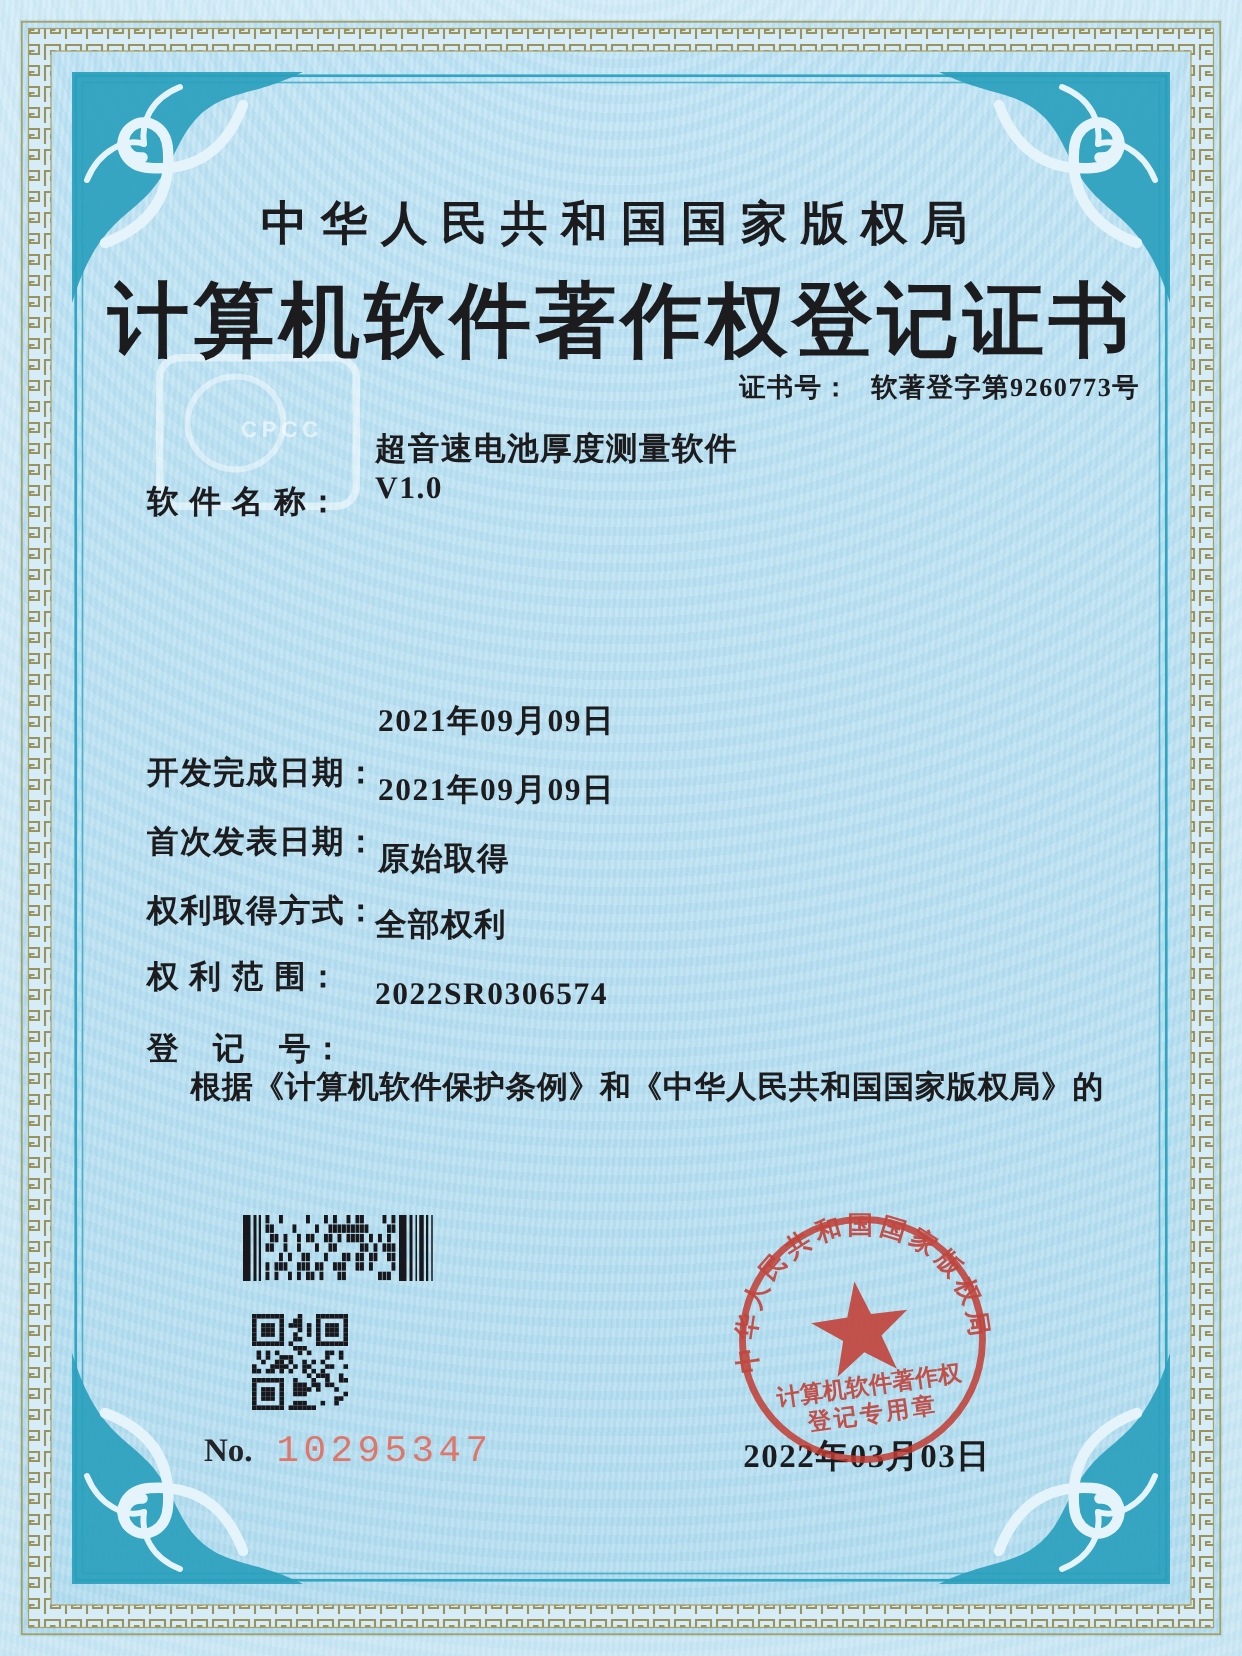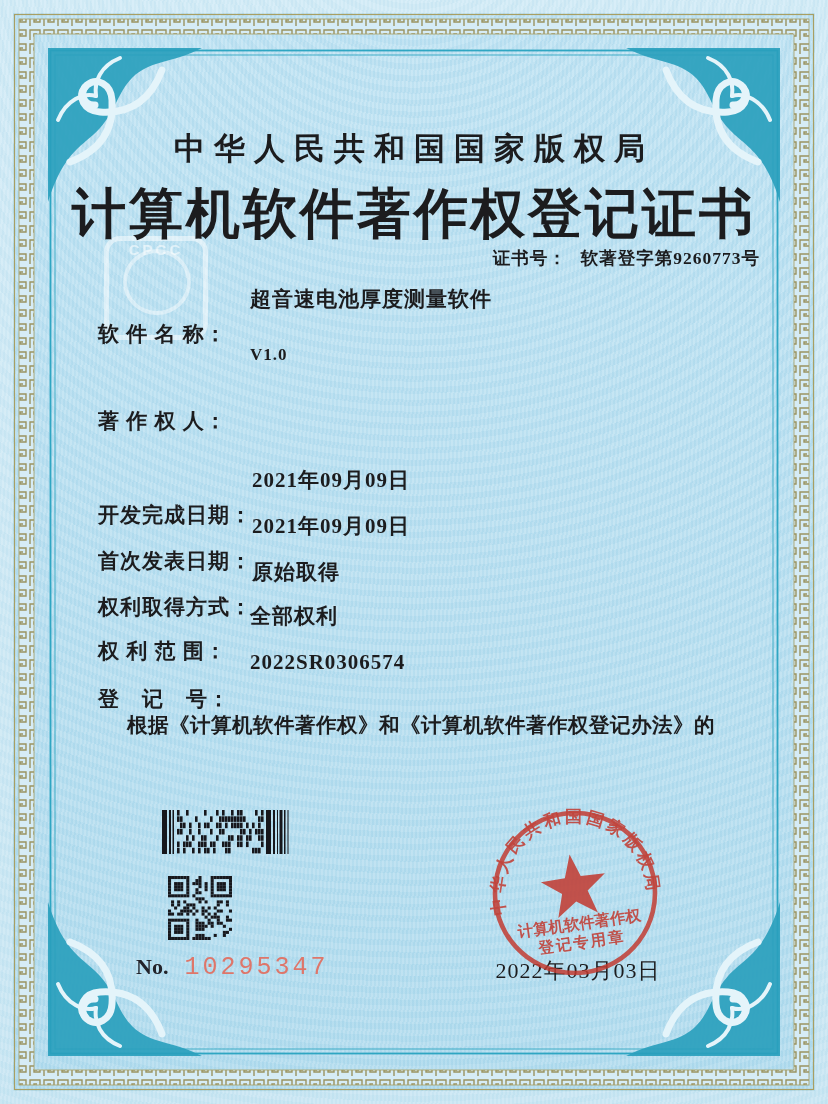--- a/index.html
+++ b/index.html
@@ -14,37 +14,37 @@
   }
   .frame-svg{position:absolute;inset:0;pointer-events:none;}
   .abs{position:absolute;}
   .authority{top:128px;left:0;width:828px;text-align:center;font-size:31px;font-weight:700;letter-spacing:9px;}
   .cert-title{top:178px;left:0;width:828px;text-align:center;font-size:54px;font-weight:700;letter-spacing:3px;}
   .certno{top:246px;left:0;width:760px;text-align:right;font-size:17.5px;font-weight:700;letter-spacing:1px;}
   .certno .v{margin-left:14px;}
   .field-row{left:98px;display:flex;font-size:21px;white-space:nowrap;}
   .flabel{min-width:152px;font-weight:700;letter-spacing:1px;margin-top:35px;}
   .fvalue{font-weight:600;letter-spacing:1px;}
-  .v2{left:250px;font-size:17px;font-weight:600;letter-spacing:1px;margin-top:32px;}
+  .v2{left:250px;font-size:21px;font-weight:600;letter-spacing:1px;}
   .statement{left:86px;top:702px;width:668px;font-size:20.5px;line-height:46px;font-weight:600;letter-spacing:0.5px;}
   .statement .l1{text-indent:2em;}
   .wm-logo{left:104px;top:236px;width:94px;height:94px;border:5px solid rgba(255,255,255,0.5);
-    border-radius:16px;z-index:0;display:flex;align-items:flex-start;justify-content:center;}
+    border-radius:16px;z-index:0;display:flex;align-items:center;justify-content:center;padding-left:32px;}
   .wm-logo .ball{position:absolute;top:8px;left:14px;width:60px;height:58px;border:4px solid rgba(255,255,255,0.45);border-radius:50%;}
   .wm-text{font-family:"Liberation Sans",sans-serif;font-size:15px;font-weight:700;letter-spacing:3px;
     color:rgba(255,255,255,0.55);margin-bottom:4px;}
   .content{position:relative;z-index:2;}
   #barcode{left:162px;top:810px;width:128px;height:44px;}
   #qr{left:168px;top:876px;width:64px;height:64px;}
   .serial{left:136px;top:953px;font-size:22px;display:flex;align-items:baseline;}
   .serial .no{font-weight:700;color:#23232a;text-align:right;}
   .serial .num{margin-left:16px;font-family:"Liberation Mono","DejaVu Sans Mono",monospace;
     font-size:25px;color:#de766a;letter-spacing:3px;}
   .seal-svg{left:480px;top:798px;width:190px;height:190px;transform:rotate(-8deg);opacity:0.93;z-index:3;}
-  .issue-date{left:468px;top:956px;width:220px;text-align:center;font-size:22px;font-weight:400;letter-spacing:1px;z-index:2;}
+  .issue-date{left:468px;top:956px;width:220px;text-align:center;font-size:22px;font-weight:700;letter-spacing:1px;z-index:2;}
 </style>
 </head>
 <body>
 
 <div class="page">
 
   <svg class="frame-svg" width="828" height="1104" viewBox="0 0 828 1104">
     <defs>
       <pattern id="meander" width="14" height="14" patternUnits="userSpaceOnUse">
         <rect width="14" height="14" fill="#d6ecf6"></rect>
@@ -90,21 +90,20 @@
       <span>证书号：</span><span class="v">软著登字第9260773号</span>
     </div>
 
     <div class="abs field-row" style="top:285px">
       <span class="flabel">软 件 名 称：</span>
       <span class="fvalue">超音速电池厚度测量软件</span>
     </div>
     <div class="abs v2" style="top:313px">V1.0</div>
 
     <div class="abs field-row" style="top:372px">
-      <span class="flabel">著 作 权 人：</span>
     </div>
 
     <div class="abs field-row" style="top:466px">
       <span class="flabel">开发完成日期：</span>
       <span class="fvalue">2021年09月09日</span>
     </div>
 
     <div class="abs field-row" style="top:512px">
       <span class="flabel">首次发表日期：</span>
       <span class="fvalue">2021年09月09日</span>
@@ -119,21 +118,21 @@
       <span class="flabel">权 利 范 围：</span>
       <span class="fvalue">全部权利</span>
     </div>
 
     <div class="abs field-row" style="top:650px">
       <span class="flabel">登　记　号：</span>
       <span class="fvalue">2022SR0306574</span>
     </div>
 
     <div class="abs statement">
-      <div class="l1">根据《计算机软件著作权》和《计算机软件著作权登记办法》的</div>
+      <div class="l1">根据《计算机软件保护条例》和《中华人民共和国国家版权局》的</div>
     </div>
 
     <svg class="abs" id="barcode" viewBox="0 0 128 44">
         <rect x="0" y="0" width="5" height="44" fill="#17171c"></rect>
         <rect x="7" y="0" width="2" height="44" fill="#17171c"></rect>
         <rect x="10.5" y="0" width="1.5" height="44" fill="#17171c"></rect>
         <rect x="15" y="0" width="2.6" height="5.6" fill="#17171c"></rect>
         <rect x="24" y="0" width="2.6" height="5.6" fill="#17171c"></rect>
         <rect x="42" y="0" width="2.6" height="5.6" fill="#17171c"></rect>
         <rect x="54" y="0" width="2.6" height="5.6" fill="#17171c"></rect>

